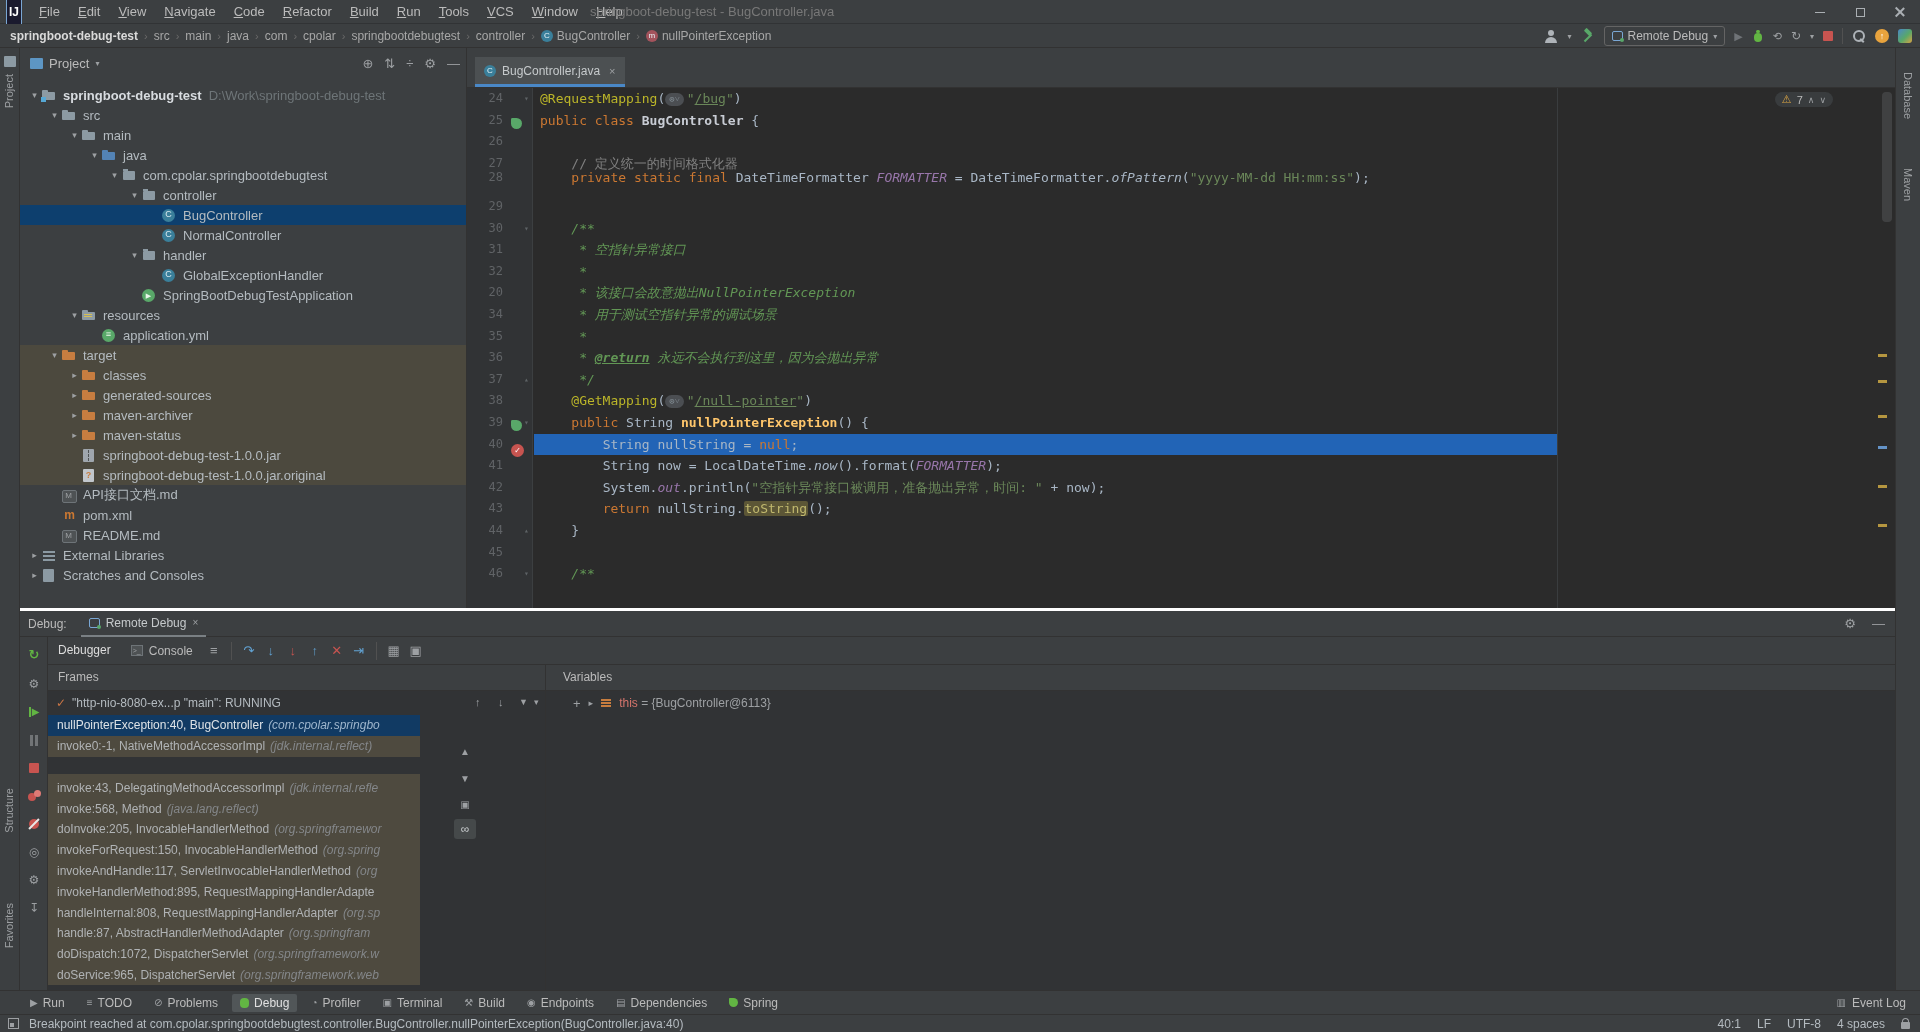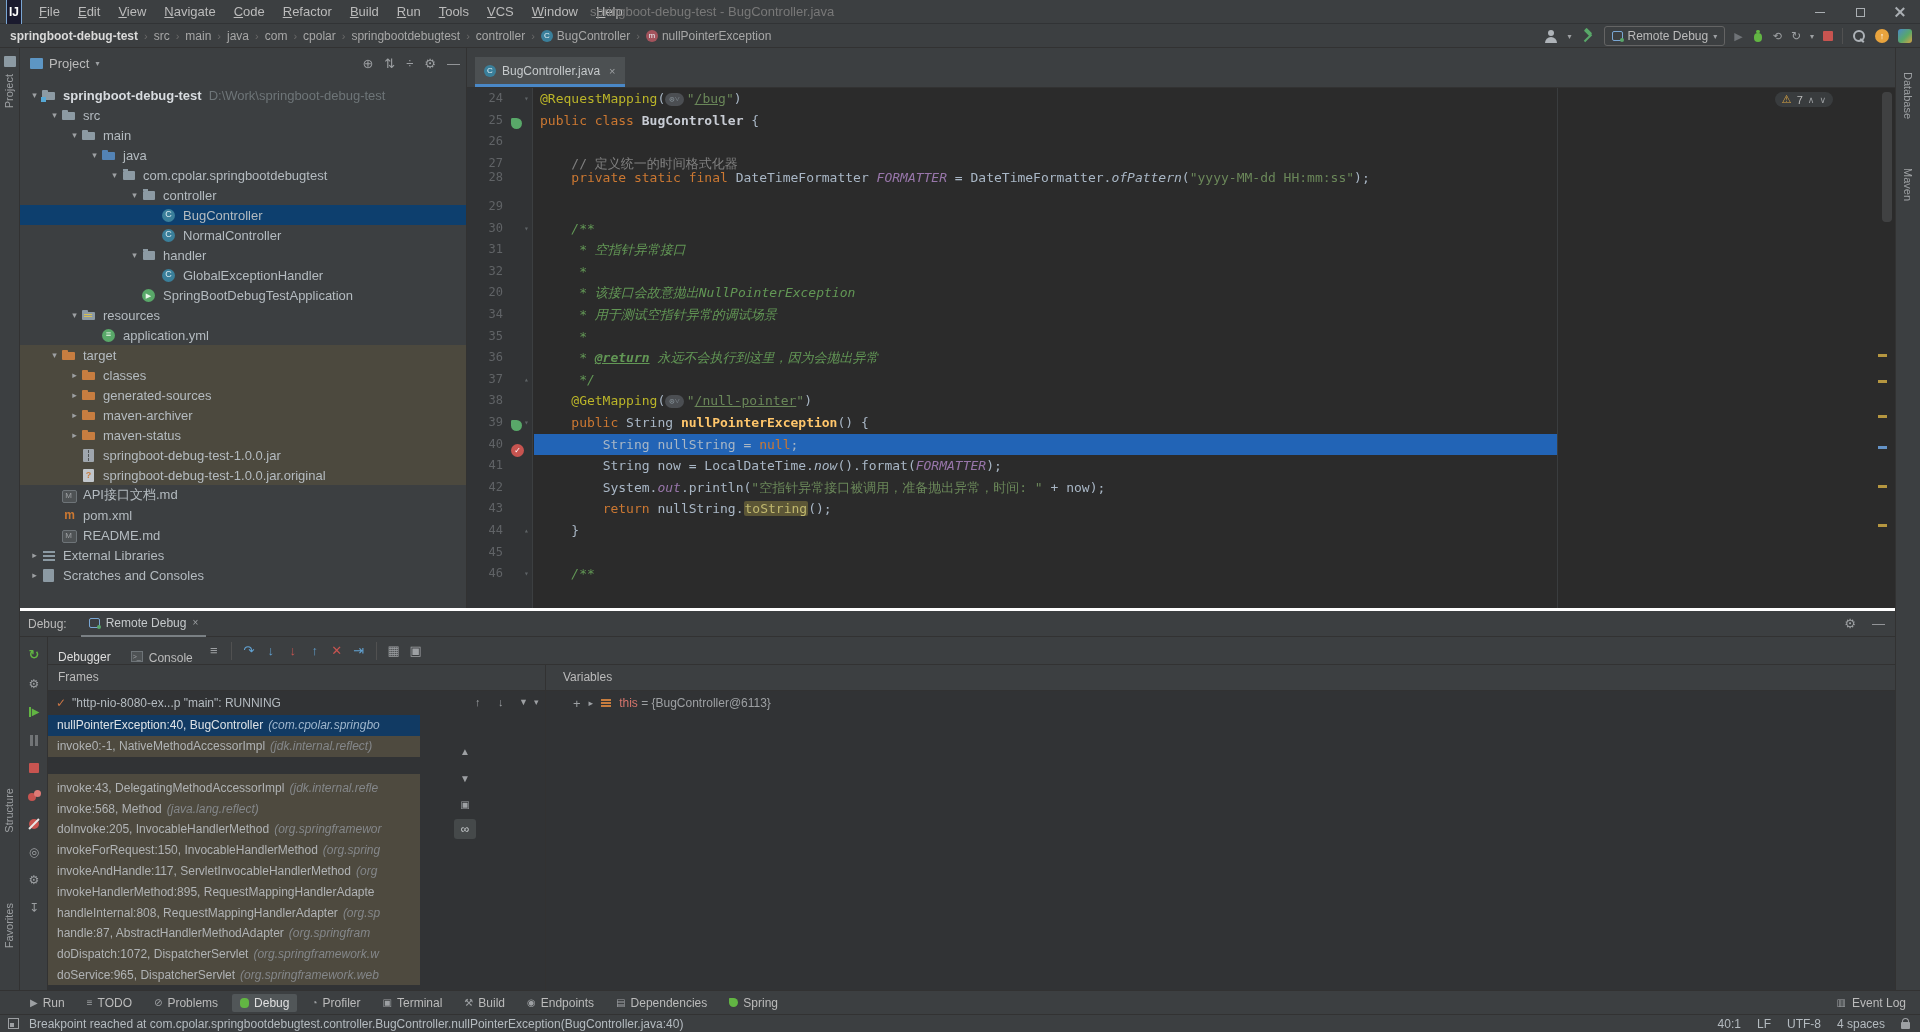--- a/index.html
+++ b/index.html
@@ -133,21 +133,21 @@
   .smark.blue{background:#6a9fd8}
 
   
   .debug{position:absolute;left:20px;top:608px;width:1875px;height:382px;background:#313335;border-top:3px solid #ffffff}
   .dbg-hrow{position:absolute;left:0;top:0;right:0;height:26px;background:#3c3f41;border-bottom:1px solid #323232;display:flex;align-items:center;font-size:12px}
   .dbg-label{margin-left:8px;color:#bbbbbb}
   .dbg-tab{margin-left:14px;height:26px;display:flex;align-items:center;gap:6px;padding:0 8px;border-bottom:2px solid #7a8084;color:#c6cacc}
   .dbg-tab .x{color:#9da0a3;font-size:10px}
   .dbg-hicons{position:absolute;right:10px;display:flex;gap:16px;color:#9da0a3;font-size:13px}
   .dbg-trow{position:absolute;left:28px;top:26px;right:0;height:28px;background:#3c3f41;border-bottom:1px solid #323232;display:flex;align-items:center;font-size:12px}
-  .dtab{padding:16px 10px;height:28px;display:flex;align-items:flex-start;gap:6px;color:#bbbbbb}
+  .dtab{padding:16px 10px;height:28px;display:flex;align-items:center;gap:6px;color:#bbbbbb}
   .dtab.active{border-bottom:2px solid #7a8084;color:#dddddd}
   .con-ico{width:12px;height:11px;background:#4e5254;border:1px solid #6e7478;color:#9da0a3;font-size:7px;line-height:9px;text-align:center}
   .stepico{width:22px;text-align:center;font-size:13px}
   .stepico.blue{color:#61a1d1}.stepico.red{color:#c75450}.stepico.gray{color:#9da0a3}
   .tsep{width:1px;height:18px;background:#515151;margin:0 6px}
   .dbg-lcol{position:absolute;left:0;top:26px;bottom:0;width:28px;background:#3c3f41;border-right:1px solid #323232}
   .lcol-ico{position:absolute;left:7px;width:14px;height:14px;display:flex;align-items:center;justify-content:center}
   .rerun-g{color:#62b543;font-size:13px;font-weight:bold}
   .resume{color:#62b543;font-size:10px;border-left:2px solid #62b543;padding-left:1px;line-height:10px}
   .pause-i{position:relative;width:10px;height:11px;opacity:.55}

